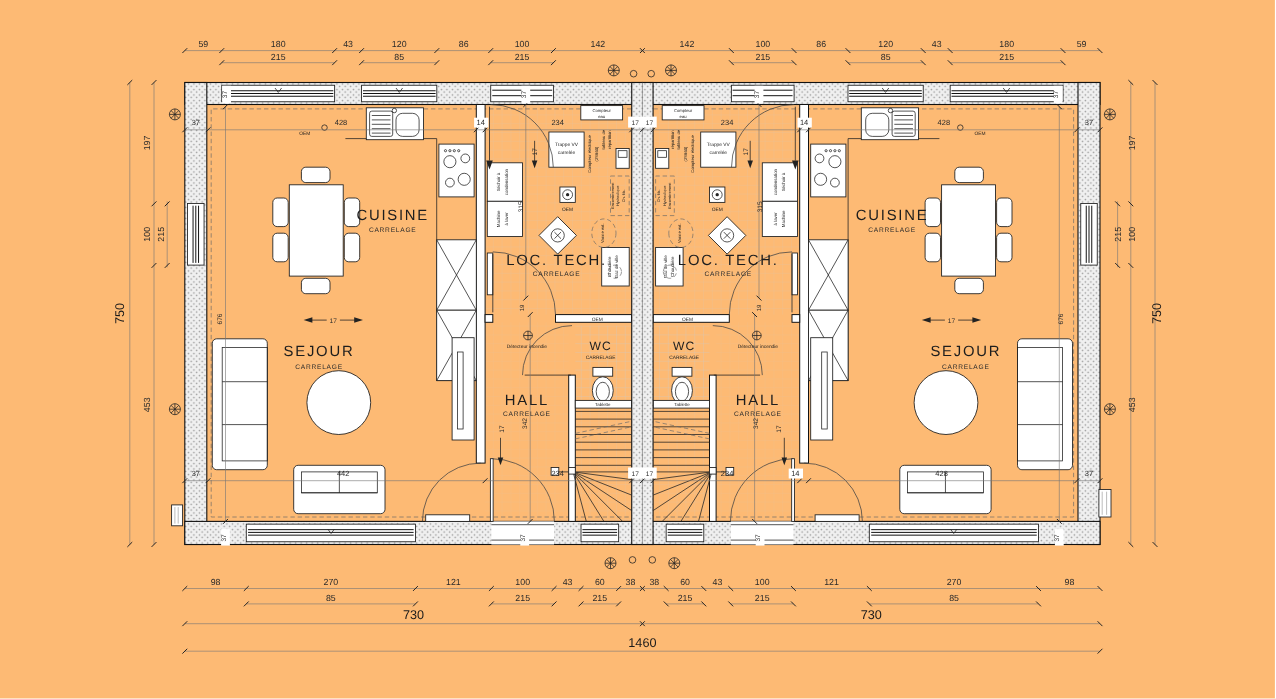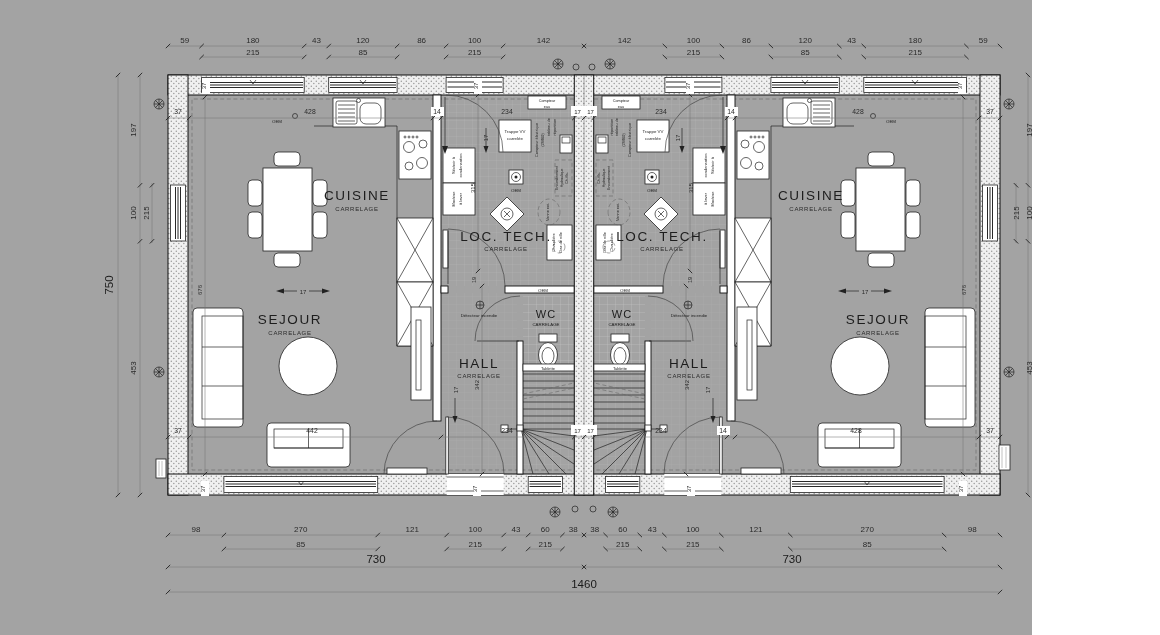--- a/index.html
+++ b/index.html
@@ -1,16 +1,16 @@
 <!DOCTYPE html>
 <html><head>
 <meta charset="utf-8">
 <style>
   html,body{margin:0;padding:0;background:#fff;}
-  .sheet{position:relative;width:1032px;height:635px;background:#a3a3a3;overflow:hidden;}
+  .sheet{position:relative;width:1159px;height:635px;background:#fdba74;overflow:hidden;}
   svg{display:block;}
   text{font-family:"Liberation Sans", sans-serif;text-anchor:middle;fill:#1d1d1d;}
   .dm{font-size:8px;fill:#2a2a2a;}
   .db{font-size:11.5px;fill:#1a1a1a;}
   .di{font-size:6.8px;fill:#2a2a2a;}
   .d6{font-size:6px;fill:#2a2a2a;}
   .d55{font-size:5.5px;fill:#2a2a2a;}
   .room{font-size:13.5px;letter-spacing:1.6px;}
   .rs{font-size:11px;letter-spacing:1px;}
   .sub{font-size:6px;letter-spacing:0.7px;fill:#2a2a2a;}

